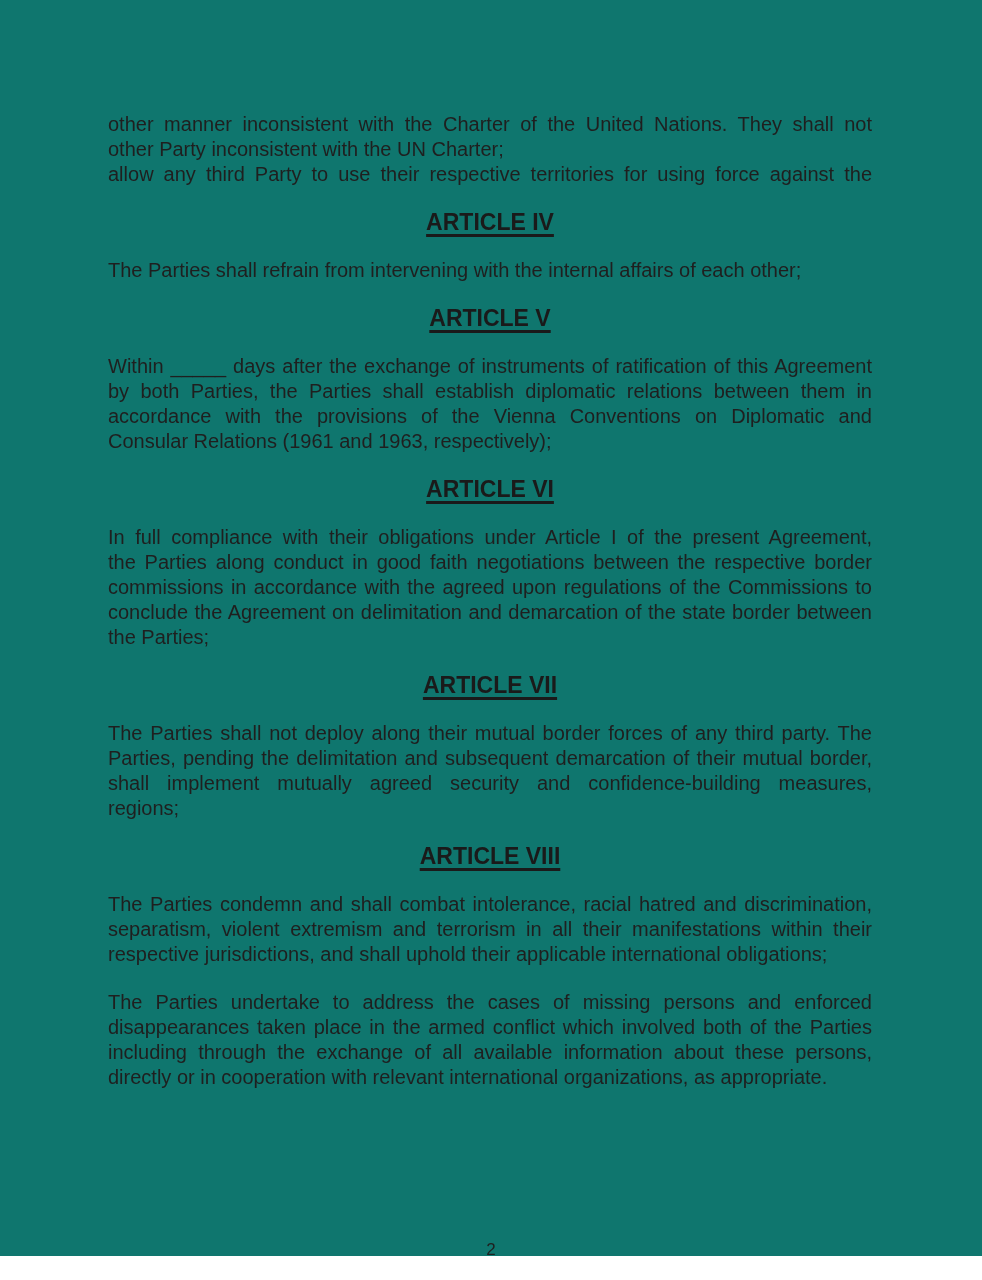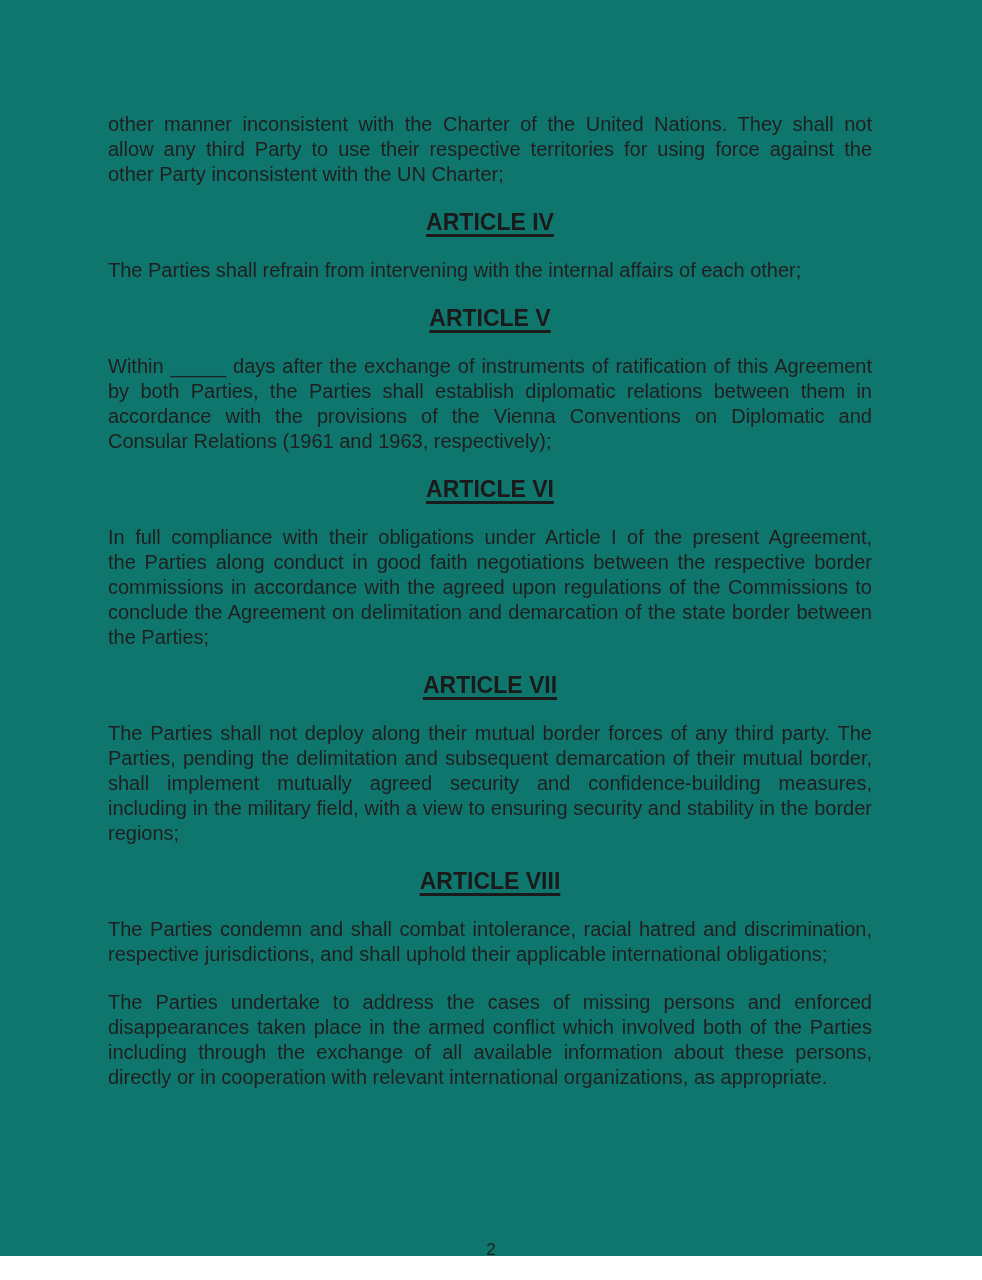--- a/index.html
+++ b/index.html
@@ -59,22 +59,22 @@
   }
 </style>
 </head>
 <body>
 
 <div class="page">
   <main class="doc-body">
 
   <div class="para">
         <div class="line">other manner inconsistent with the Charter of the United Nations. They shall not</div>
+        <div class="line last">other Party inconsistent with the UN Charter;</div>
         <div class="line">allow any third Party to use their respective territories for using force against the</div>
-        <div class="line last">other Party inconsistent with the UN Charter;</div>
       </div>
       <h2 class="article-heading">ARTICLE IV</h2>
       <div class="para">
         <div class="line last">The Parties shall refrain from intervening with the internal affairs of each other;</div>
       </div>
       <h2 class="article-heading">ARTICLE V</h2>
       <div class="para">
         <div class="line">Within _____ days after the exchange of instruments of ratification of this Agreement</div>
         <div class="line">by both Parties, the Parties shall establish diplomatic relations between them in</div>
         <div class="line">accordance with the provisions of the Vienna Conventions on Diplomatic and</div>
@@ -86,26 +86,26 @@
         <div class="line">the Parties along conduct in good faith negotiations between the respective border</div>
         <div class="line">commissions in accordance with the agreed upon regulations of the Commissions to</div>
         <div class="line">conclude the Agreement on delimitation and demarcation of the state border between</div>
         <div class="line last">the Parties;</div>
       </div>
       <h2 class="article-heading">ARTICLE VII</h2>
       <div class="para">
         <div class="line">The Parties shall not deploy along their mutual border forces of any third party. The</div>
         <div class="line">Parties, pending the delimitation and subsequent demarcation of their mutual border,</div>
         <div class="line">shall implement mutually agreed security and confidence-building measures,</div>
-        <div class="line">including in the military field, with a view to ensuring security and stability in the border</div>
         <div class="line last">regions;</div>
       </div>
       <h2 class="article-heading">ARTICLE VIII</h2>
       <div class="para">
         <div class="line">The Parties condemn and shall combat intolerance, racial hatred and discrimination,</div>
+        <div class="line">separatism, violent extremism and terrorism in all their manifestations within their</div>
         <div class="line last">respective jurisdictions, and shall uphold their applicable international obligations;</div>
       </div>
       <div class="para">
         <div class="line">The Parties undertake to address the cases of missing persons and enforced</div>
         <div class="line">disappearances taken place in the armed conflict which involved both of the Parties</div>
         <div class="line">including through the exchange of all available information about these persons,</div>
         <div class="line last">directly or in cooperation with relevant international organizations, as appropriate.</div>
       </div>
     </main>
   <div class="page-footer">

